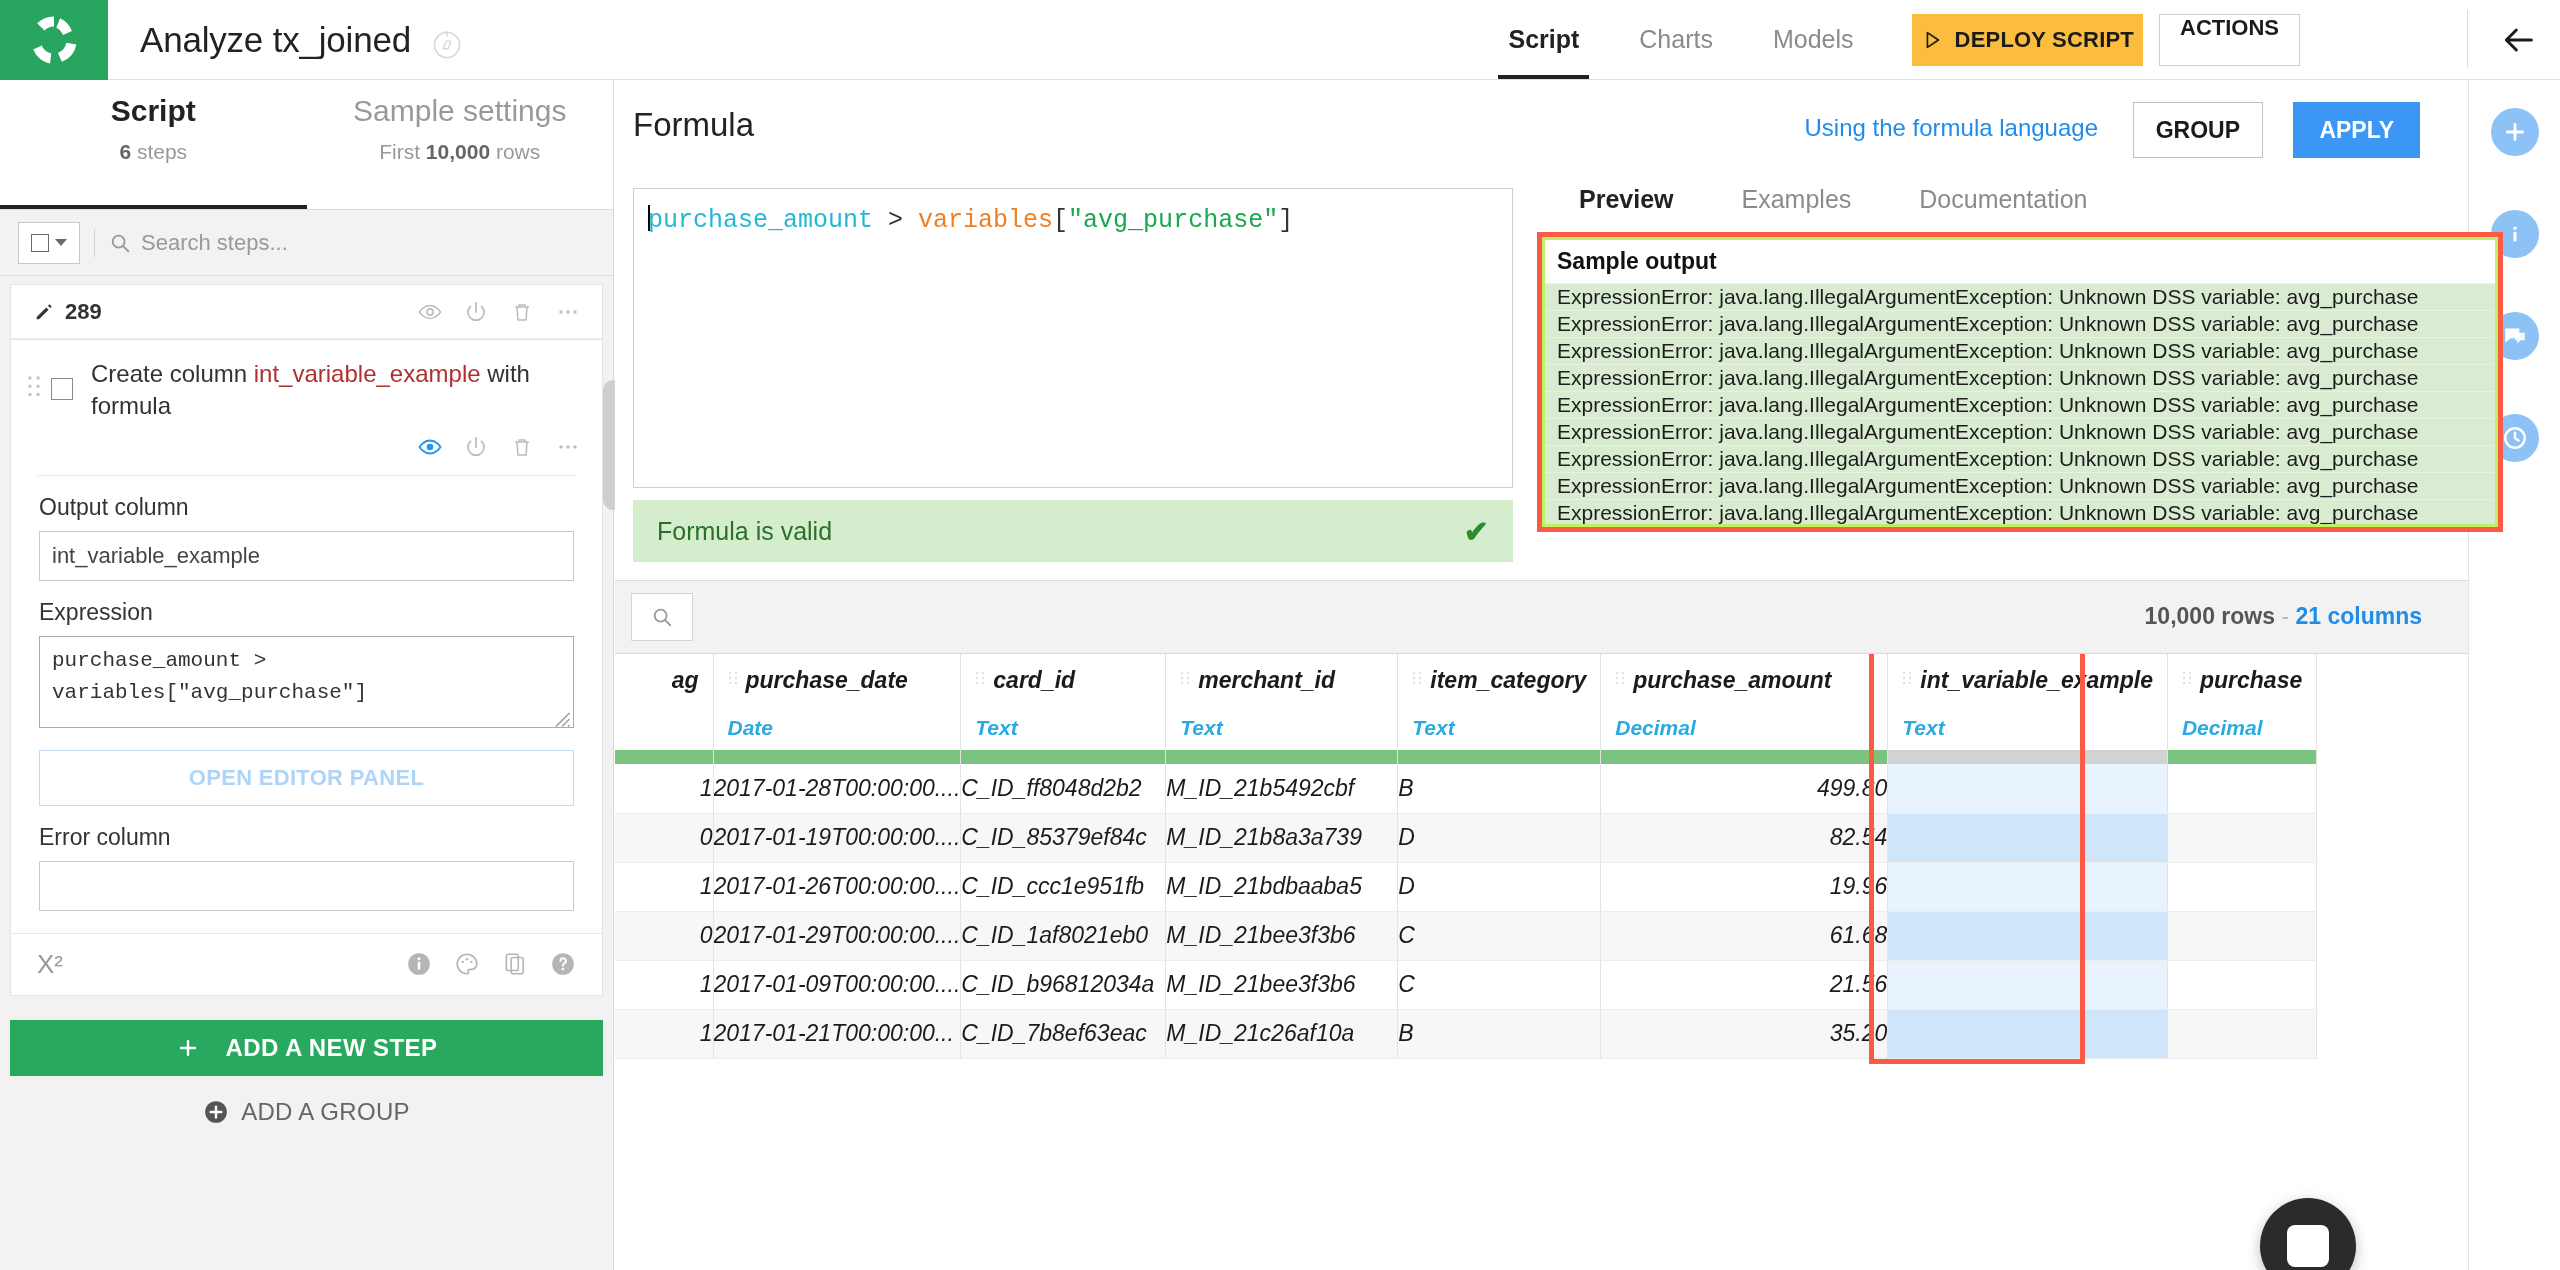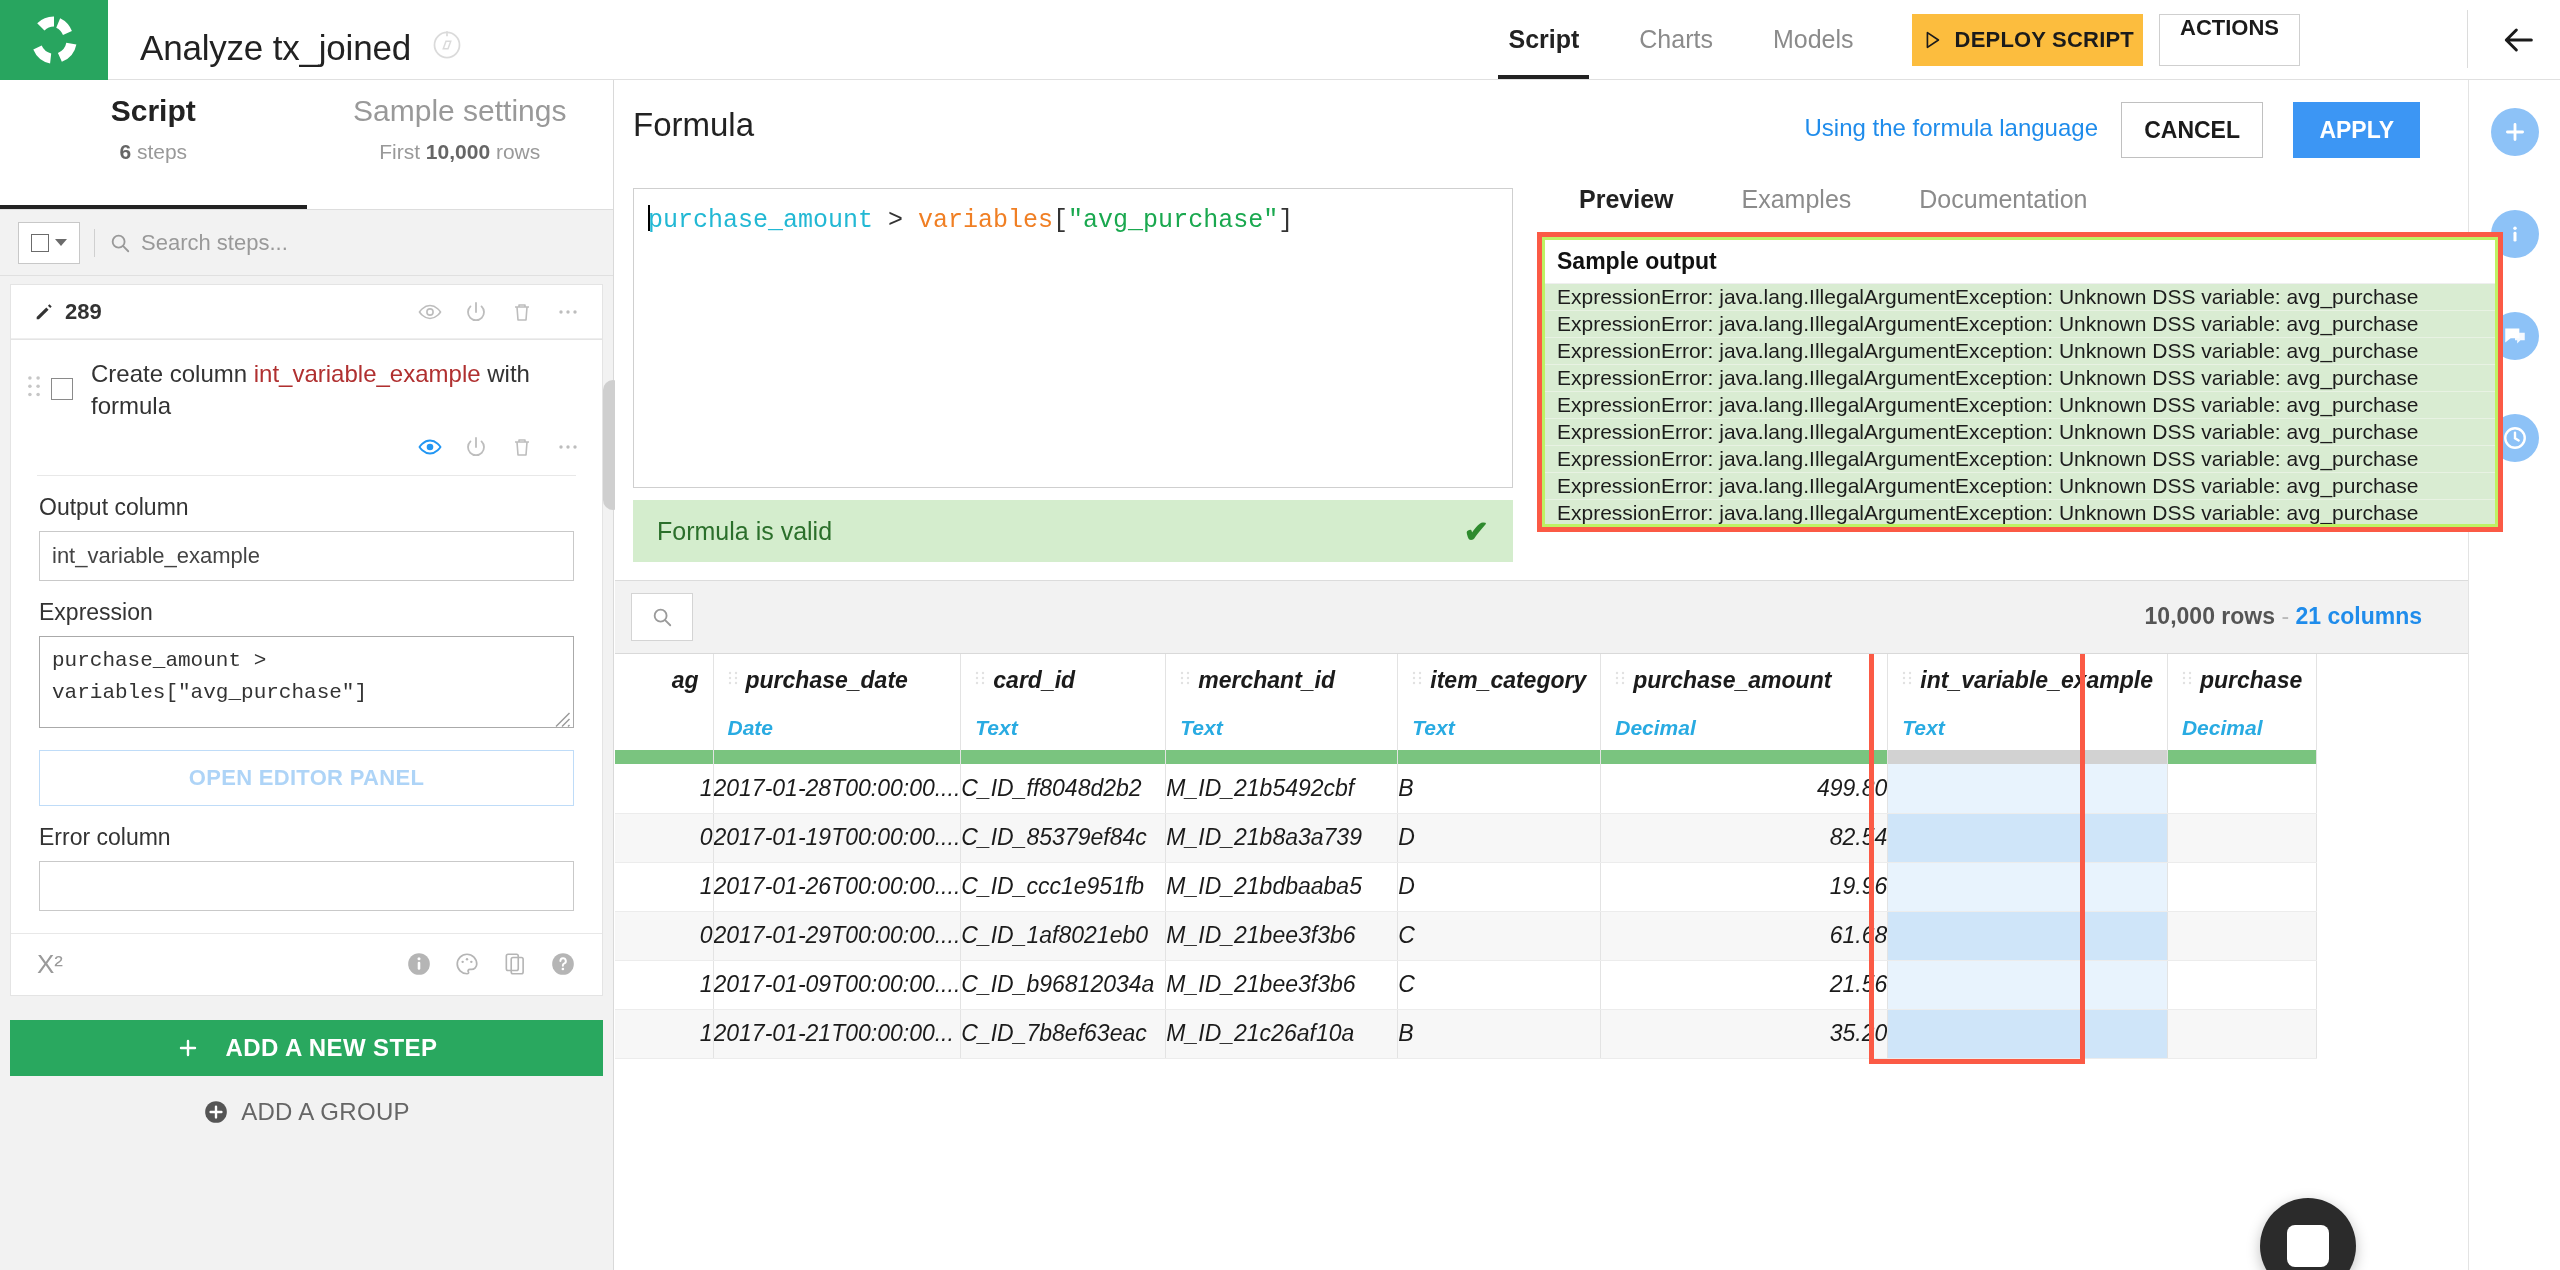--- a/index.html
+++ b/index.html
@@ -9,21 +9,21 @@
     background:#fff; color:#222;
     -webkit-font-smoothing:antialiased;
   }
 
   
   .topbar { position:absolute; left:0; top:0; width:2560px; height:80px; background:#fff;
             border-bottom:1px solid #e0e0e0; }
   .logo-box { position:absolute; left:0; top:0; width:108px; height:80px; background:#28a55f;
               display:flex; align-items:center; justify-content:center; }
   .logo-svg { width:56px; height:56px; }
-  .app-title { position:absolute; left:140px; top:28px; font-size:35px; color:#222; font-weight:400;
+  .app-title { position:absolute; left:140px; top:20px; font-size:35px; color:#222; font-weight:400;
                letter-spacing:-0.2px; }
   .title-badge { position:absolute; left:432px; top:30px; width:30px; height:30px; opacity:.3; }
 
   .nav { position:absolute; right:260px; top:0; height:79px; display:flex; align-items:center; gap:0; }
   .nav-tab { font-size:25px; color:#8b8b8b; padding:0 30px; height:79px; line-height:79px; position:relative;
              cursor:pointer; }
   .nav-tab.active { color:#222; font-weight:bold; }
   .nav-tab.active::after { content:""; position:absolute; left:20px; right:20px; bottom:0; height:4px;
                            background:#222; }
   .btn-deploy { margin-left:28px; background:#fcbd3e; color:#1b1b1b; font-weight:bold; font-size:22px;
@@ -421,21 +421,21 @@
   </div>
 
   <div class="lp-scroll"></div>
 </div>
 
 <div class="main">
 
   <div class="formula-hd">
     <div class="formula-title">Formula</div>
     <div class="ffl-link">Using the formula language</div>
-    <button class="btn-cancel">CANCEL</button>
+    <button class="btn-cancel">GROUP</button>
     <button class="btn-apply">APPLY</button>
   </div>
 
   <div class="editor">
     <span class="cursor-bar"></span><span class="tok-col">purchase_amount</span><span class="tok-op"> &gt; </span><span class="tok-fn">variables</span><span class="tok-br">[</span><span class="tok-str">"avg_purchase"</span><span class="tok-br">]</span>
   </div>
 
   <div class="valid-bar">
     <span>Formula is valid</span>
     <span class="valid-check">✔</span>

